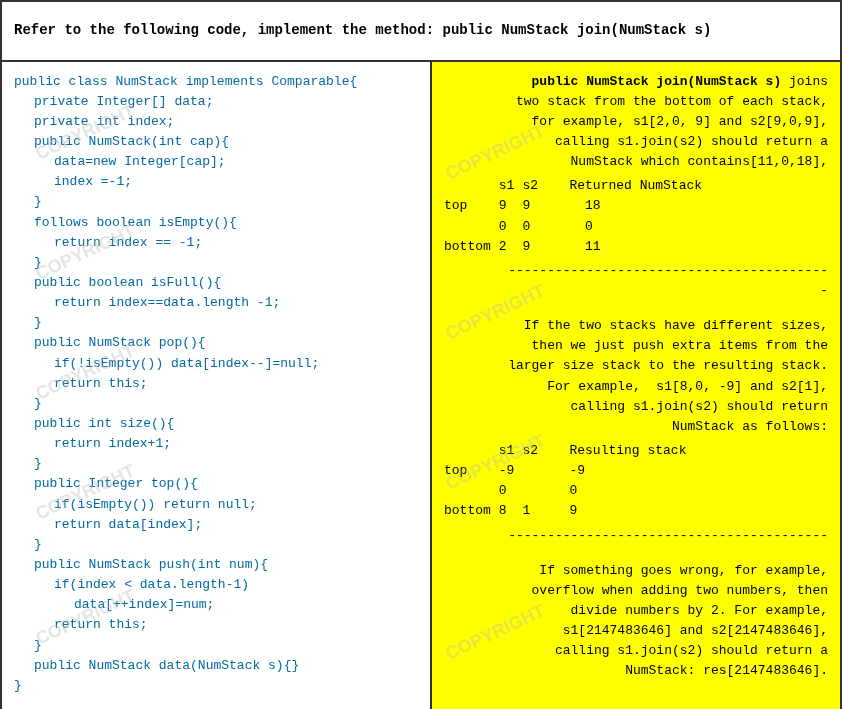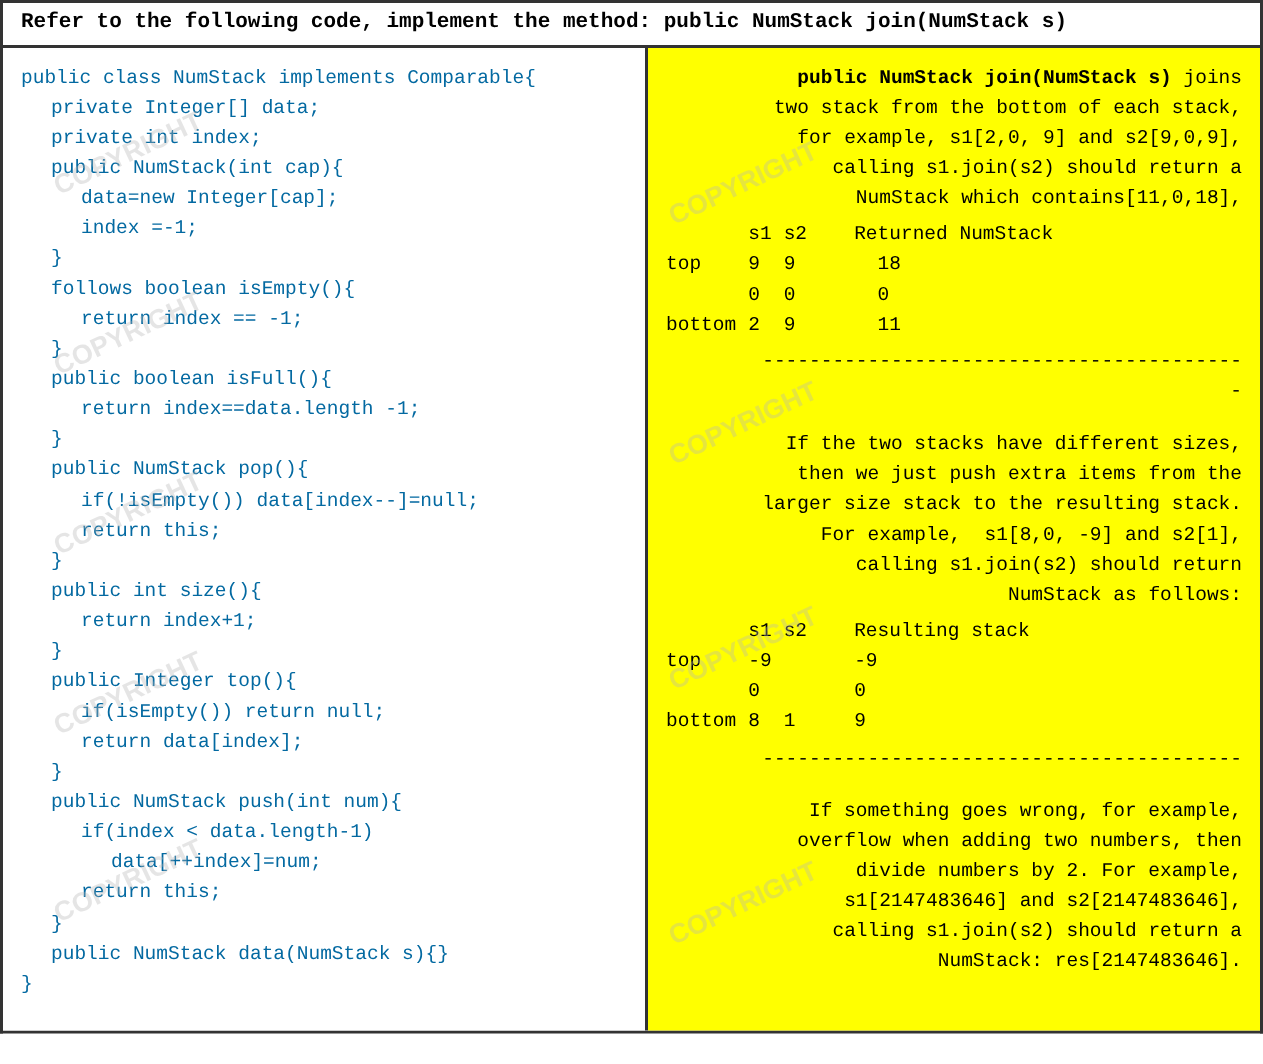--- a/index.html
+++ b/index.html
@@ -13,21 +13,21 @@
       height: 709px;
       font-family: 'Courier New', Courier, monospace;
       font-size: 13px;
       background: #fff;
       overflow: hidden;
     }
 
     .header {
       background: #fff;
       border: 2px solid #333;
-      padding: 4px 12px;
+      padding: 19px 12px;
       font-weight: bold;
       font-size: 14px;
       line-height: 1.4;
     }
 
     .main-container {
       display: flex;
       border: 2px solid #333;
       border-top: none;
       height: calc(709px - 52px);

